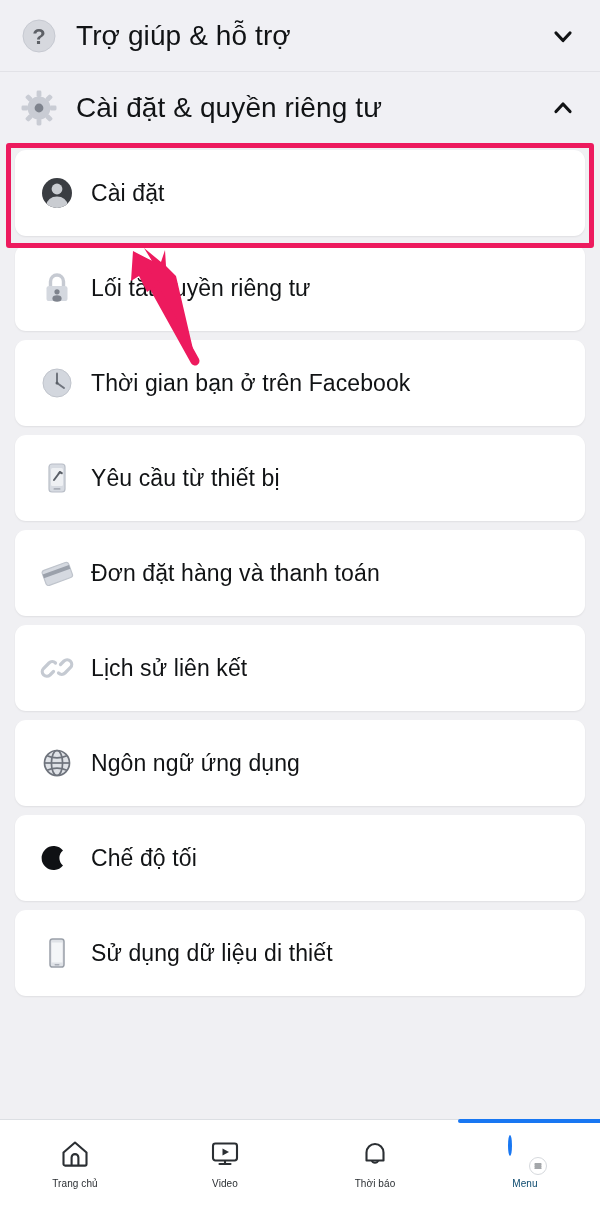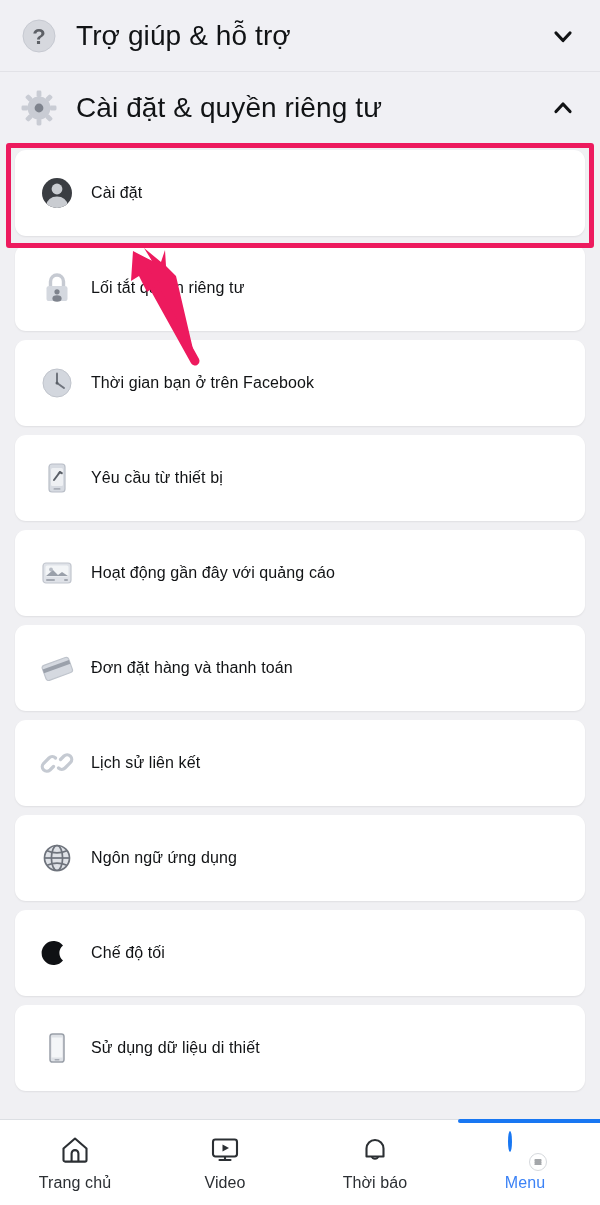--- a/index.html
+++ b/index.html
@@ -56,21 +56,21 @@
     padding-left: 22px;
     box-shadow: 0 1px 2px rgba(0,0,0,.07);
   }
   .card-icon {
     width: 40px; height: 40px;
     flex: 0 0 40px;
     margin-right: 14px;
     display: flex; align-items: center; justify-content: center;
   }
   .card-label {
-    font-size: 16px;
+    font-size: 23px;
     color: #111315;
     letter-spacing: .1px;
   }
 
   
   .highlight-box {
     position: absolute;
     left: 6px; top: 143px;
     width: 588px; height: 105px;
     border: 5px solid #ed1a5e;
@@ -97,25 +97,25 @@
   }
   .nav-item {
     flex: 1 1 0;
     display: flex; flex-direction: column;
     align-items: center; justify-content: center;
     gap: 7px;
     position: relative;
   }
   .nav-glyph { height: 34px; display:flex; align-items:center; justify-content:center; }
   .nav-label {
-    font-size: 16px;
+    font-size: 10px;
     color: #2b2f33;
     letter-spacing: .1px;
   }
-  .nav-item.active .nav-label { color: #3b82f6; }
+  .nav-item.active .nav-label { color: #0c4a6e; }
   .nav-item.active::before {
     content: "";
     position: absolute;
     top: -1px; left: 8px; right: -6px;
     height: 4px;
     background: #1877f2;
     border-radius: 2px;
   }
   .avatar-wrap { position: relative; width: 34px; height: 34px; }
   .avatar-photo {
@@ -228,33 +228,20 @@
         <svg width="34" height="34" viewBox="0 0 34 34">
           <rect x="9" y="3" width="16" height="28" rx="3" fill="#d7dbe2" stroke="#b9bec7" stroke-width="1.2"></rect>
           <rect x="11" y="7" width="12" height="18" rx="1.5" fill="#eef0f3"></rect>
           <path d="M14 19 L20 11 M20 11 l1.8 1.2 M20 11 l-1.5 1.6" stroke="#5a5f67" stroke-width="2" stroke-linecap="round" fill="none"></path>
           <rect x="13.5" y="27" width="7" height="1.8" rx="0.9" fill="#a9aeb7"></rect>
         </svg>
       </span>
       <span class="card-label">Yêu cầu từ thiết bị</span>
     </div>
 
-    <div class="card">
-      <span class="card-icon">
-        <svg width="34" height="34" viewBox="0 0 34 34">
-          <rect x="3" y="7" width="28" height="20" rx="3" fill="#dfe2e8" stroke="#c2c6ce" stroke-width="1.2"></rect>
-          <rect x="5.5" y="9.5" width="23" height="11" rx="1.6" fill="#f3f5f7"></rect>
-          <circle cx="11" cy="13.5" r="1.9" fill="#b6bbc4"></circle>
-          <path d="M6 20 L13 14 L18 19 L22 16 L28 20 Z" fill="#9aa0aa"></path>
-          <rect x="6" y="23" width="9" height="2" rx="1" fill="#a4a9b2"></rect>
-          <rect x="24" y="23" width="4" height="2" rx="1" fill="#a4a9b2"></rect>
-        </svg>
-      </span>
-      <span class="card-label">Hoạt động gần đây với quảng cáo</span>
-    </div>
 
     <div class="card">
       <span class="card-icon">
         <svg width="34" height="34" viewBox="0 0 34 34">
           <g transform="rotate(-20 17 17)">
             <rect x="3" y="10" width="28" height="16" rx="2.6" fill="#d5d9e0" stroke="#bfc4cc" stroke-width="1.2"></rect>
             <rect x="3" y="13.5" width="28" height="4" fill="#9ba1ab"></rect>
           </g>
         </svg>
       </span>

